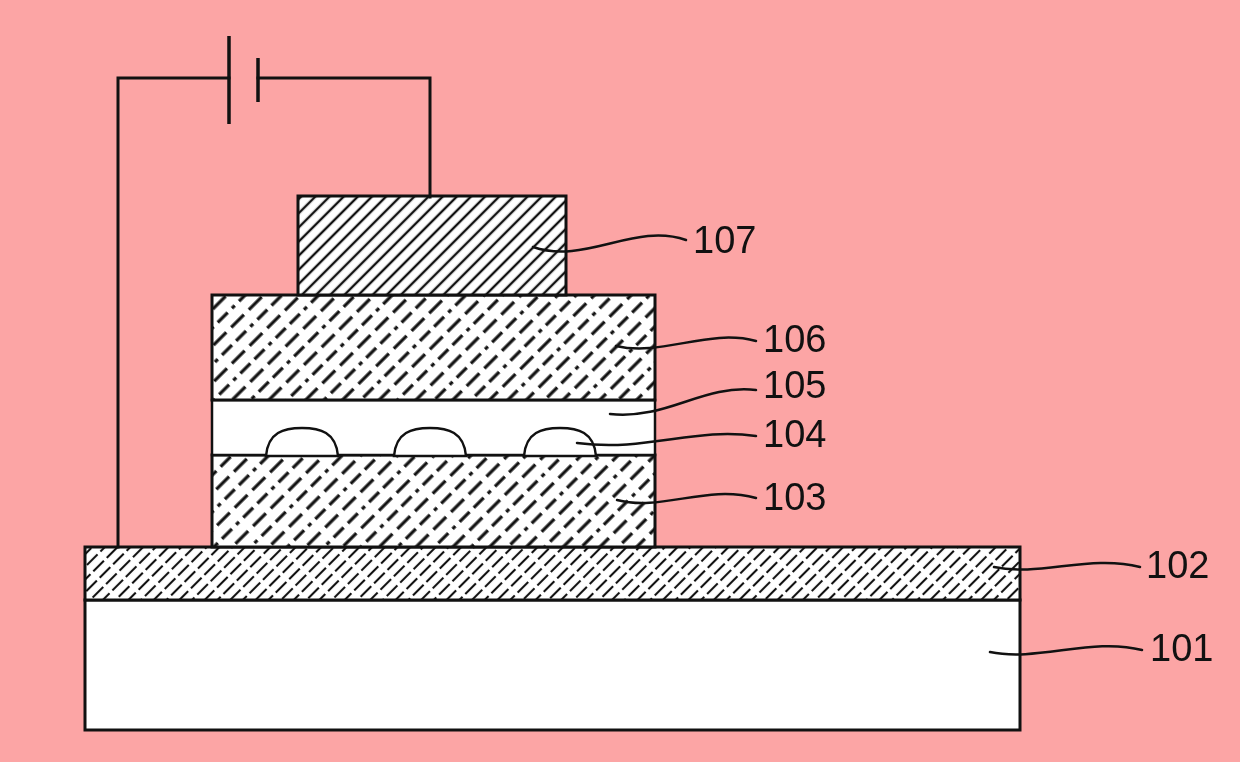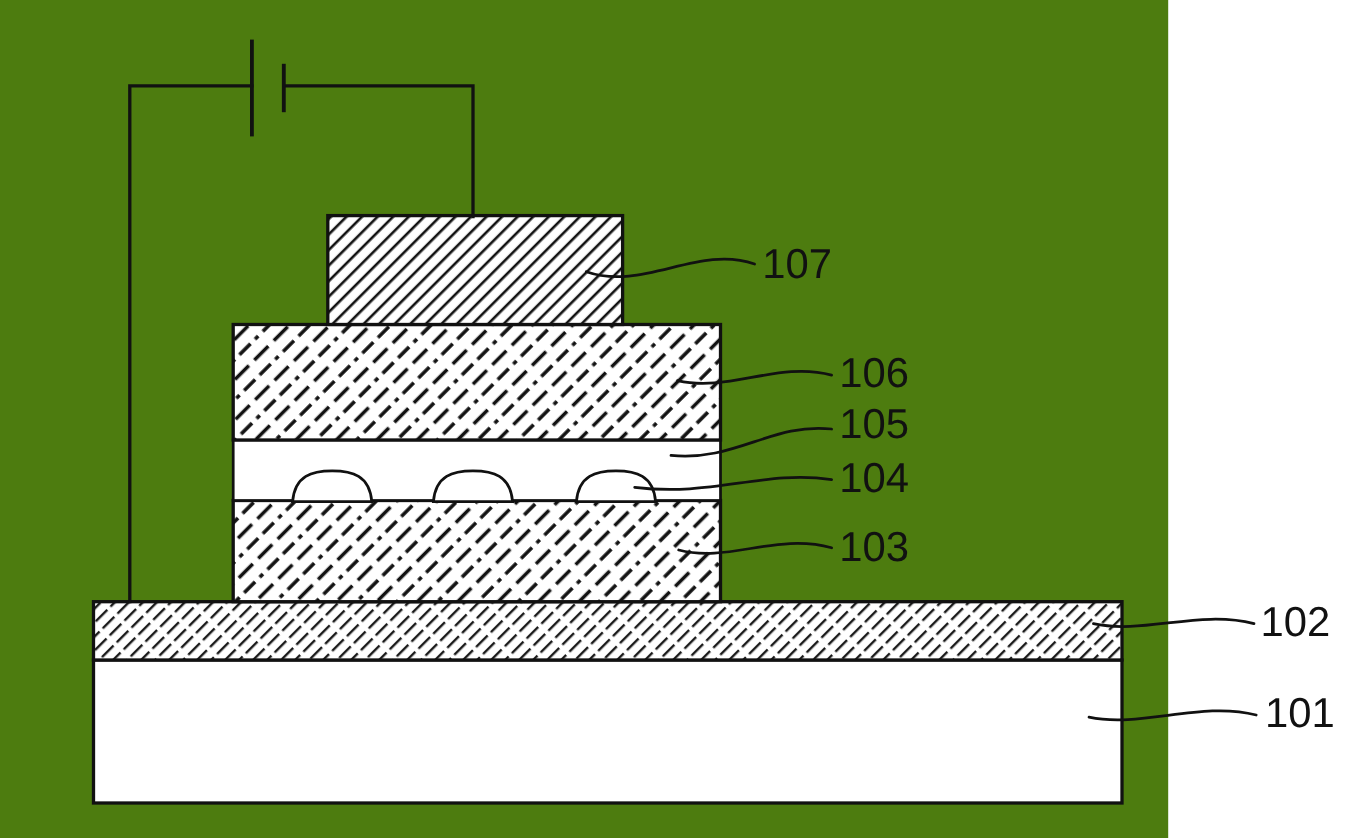--- a/index.html
+++ b/index.html
@@ -6,23 +6,23 @@
     margin: 0;
     padding: 0;
     background: #ffffff;
     width: 1240px;
     height: 762px;
     overflow: hidden;
     font-family: "Liberation Sans", sans-serif;
   }
   .figure-wrap {
     position: relative;
-    width: 1062px;
+    width: 1240px;
     height: 762px;
-    background: #4d7c0f;
+    background: #fca5a5;
     text-decoration: underline;
   }
   svg { display: block; }
   .outline {
     stroke: #111111;
     stroke-width: 3;
   }
   .thin-outline {
     stroke: #111111;
     stroke-width: 2.5;

